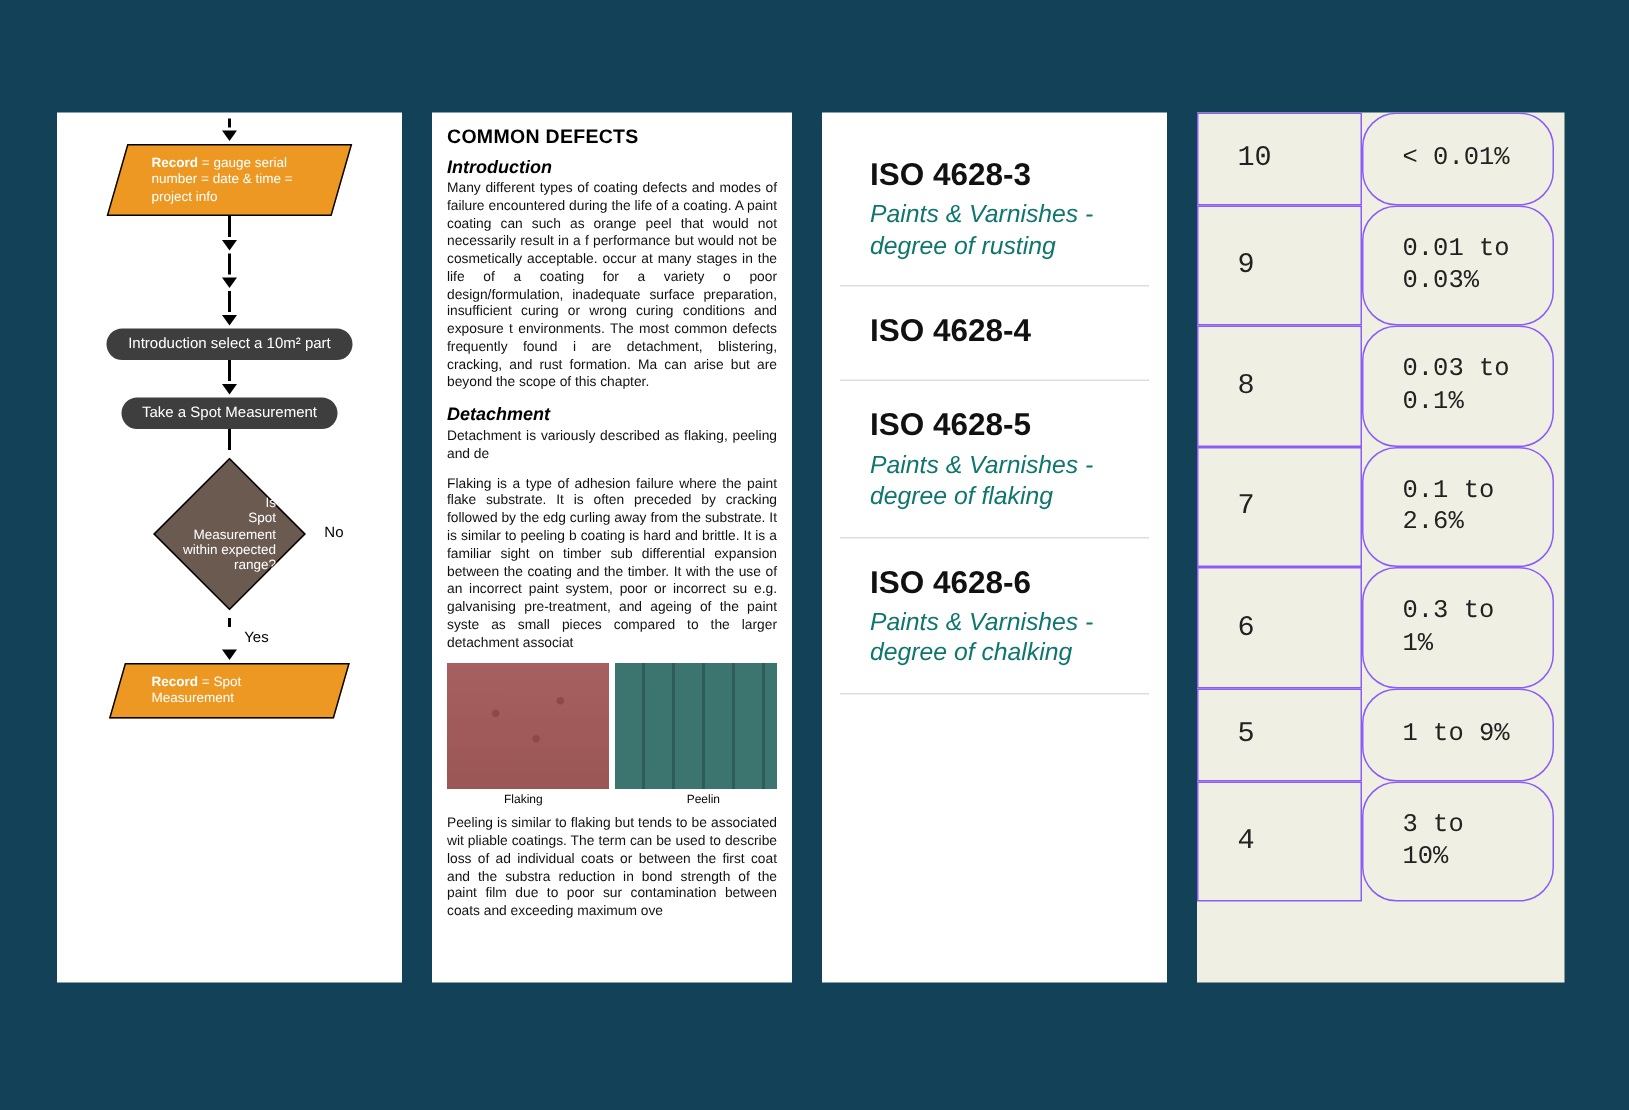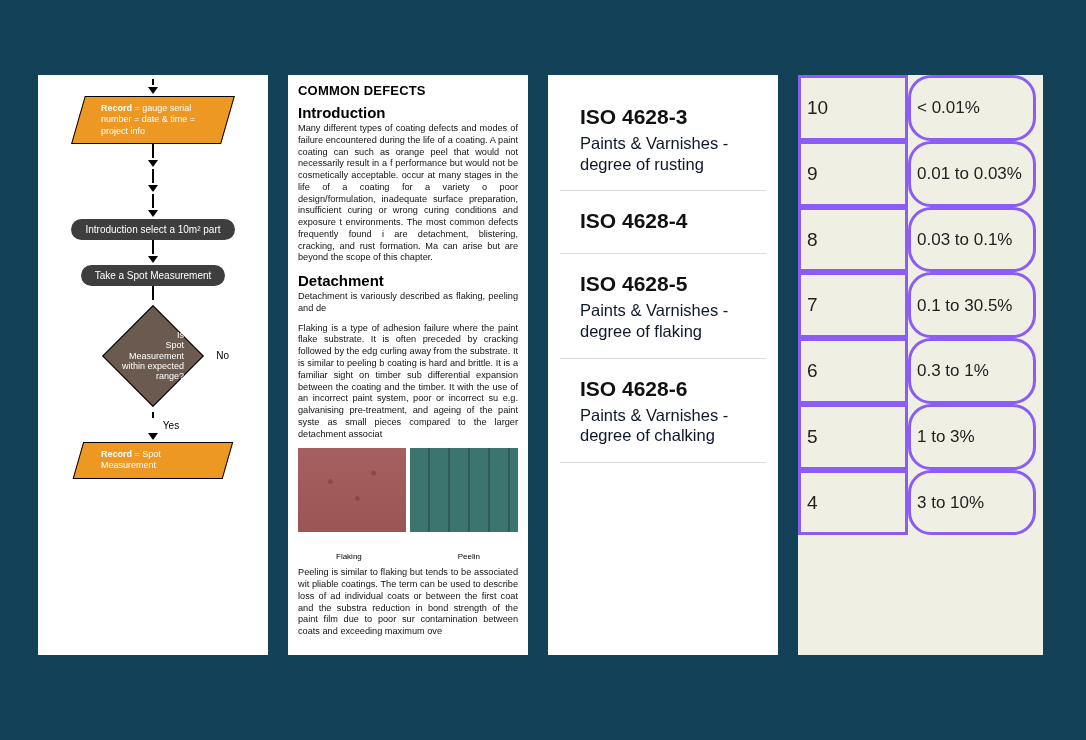--- a/index.html
+++ b/index.html
@@ -121,23 +121,24 @@
     font-family: "Helvetica Neue", Arial, sans-serif;
   }
   .cd-title {
     font-size: 13px;
     font-weight: 800;
     letter-spacing: 0.2px;
     margin-bottom: 6px;
     text-transform: uppercase;
   }
   .cd-sub {
-    font-size: 15px;
+    font-size: 12px;
     font-weight: 800;
     margin: 4px 0 2px 0;
+    font-style: italic;
   }
   .cd-p {
     font-size: 9.2px;
     line-height: 1.28;
     margin-bottom: 8px;
     text-align: justify;
     color: #111;
   }
   .cd-imgs {
     display: flex;
@@ -156,62 +157,64 @@
     background-color: #a76060;
   }
   .cd-img-b {
     background:
       repeating-linear-gradient(90deg, #3c756f 0 18px, #2f5c57 18px 20px);
   }
   .cd-caption {
     display: flex;
     font-size: 8px;
     justify-content: space-between;
-    padding: 20px 38px 6px 38px;
+    padding: 2px 38px 6px 38px;
   }
   
   .panel-3 {
     width: 230px;
     height: 580px;
     padding: 12px;
   }
   .iso-row {
     padding: 18px 20px 16px 20px;
     border-bottom: 1px solid #ddd;
   }
   .iso-title {
     font-size: 21px;
     font-weight: 600;
     color: #111;
     margin-bottom: 4px;
   }
   .iso-sub {
     font-size: 16.5px;
-    color: #0f172a;
+    color: #0f766e;
     line-height: 1.25;
+    font-style: italic;
   }
   
   .panel-4 {
     width: 245px;
     height: 580px;
     background: #eff0e3;
     padding: 0;
   }
   .tbl {
     display: grid;
     grid-template-columns: 110px 128px;
     font-size: 19px;
     color: #222;
   }
   .tbl-cell {
-    border: 3px solid #8b5cf6;
-    padding: 18px 6px;
+    border: 1px solid #8b5cf6;
+    padding: 18px 26px;
     display: flex;
     align-items: center;
     line-height: 1.25;
+    font-family: Liberation Mono, monospace;
   }
   .tbl-cell.val { font-size: 17px; border-radius: 23px; }
 </style>
 </head>
 <body>
 
 <div class="panels">
 
   <div class="panel panel-1">
     <div class="flowchart">
@@ -291,23 +294,23 @@
 
   <div class="panel panel-4">
     <div class="tbl">
       <div class="tbl-cell">10</div>
       <div class="tbl-cell val">&lt; 0.01%</div>
       <div class="tbl-cell">9</div>
       <div class="tbl-cell val">0.01 to 0.03%</div>
       <div class="tbl-cell">8</div>
       <div class="tbl-cell val">0.03 to 0.1%</div>
       <div class="tbl-cell">7</div>
-      <div class="tbl-cell val">0.1 to 30.5%</div>
+      <div class="tbl-cell val">0.1 to 2.6%</div>
       <div class="tbl-cell">6</div>
       <div class="tbl-cell val">0.3 to 1%</div>
       <div class="tbl-cell">5</div>
-      <div class="tbl-cell val">1 to 3%</div>
+      <div class="tbl-cell val">1 to 9%</div>
       <div class="tbl-cell">4</div>
       <div class="tbl-cell val">3 to 10%</div>
     </div>
   </div>
 
 </div>
 
 </body></html>

